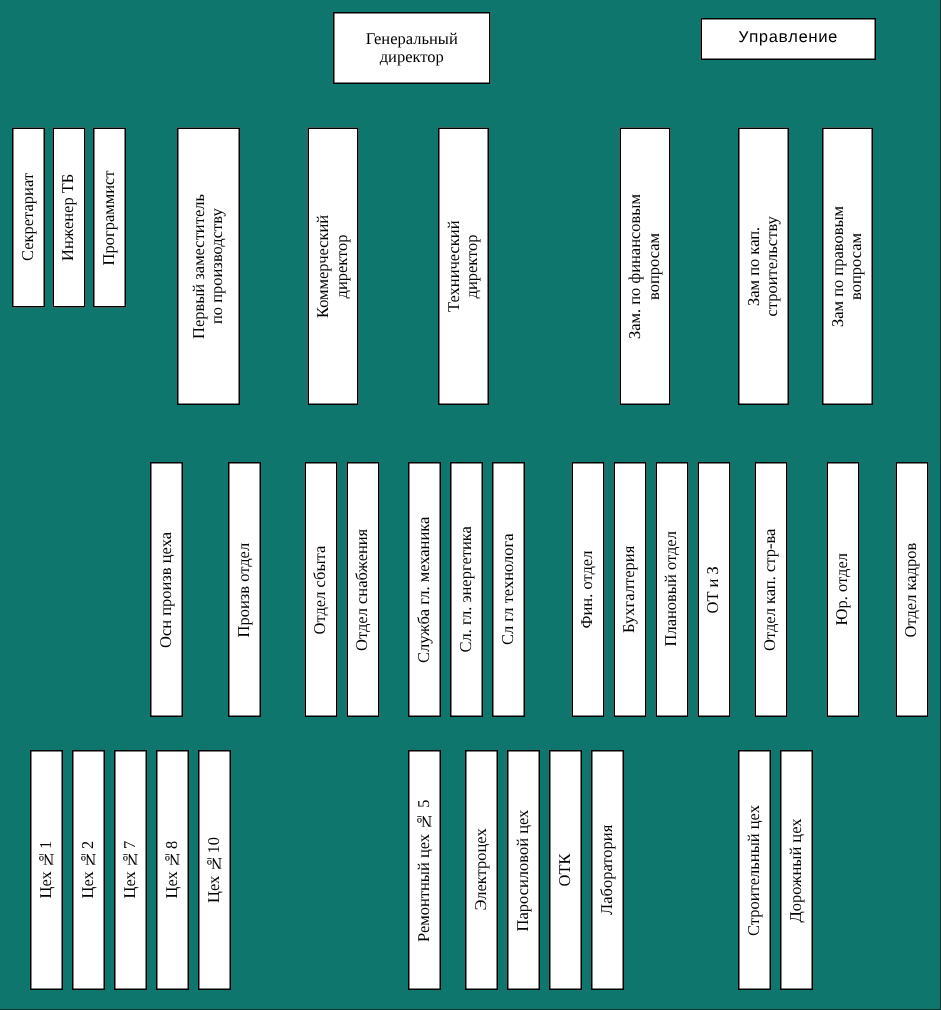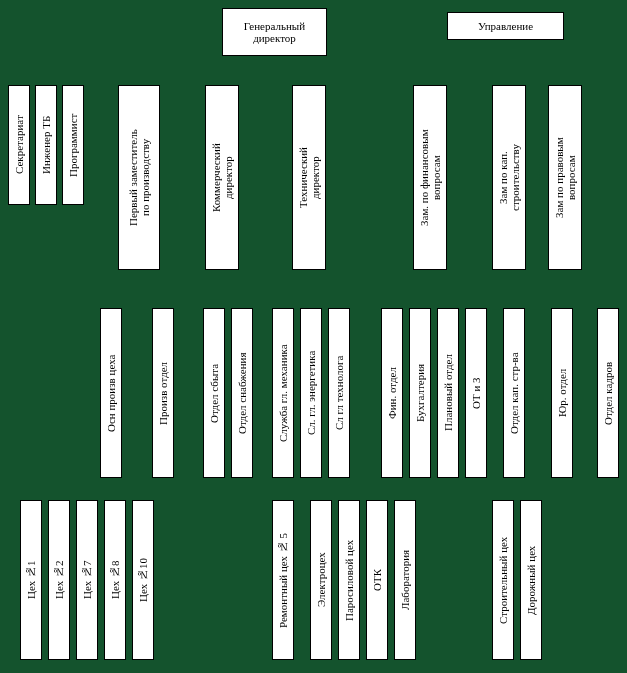--- a/index.html
+++ b/index.html
@@ -13,21 +13,21 @@
     position: relative;
     overflow: hidden;
     font-family: "Liberation Serif", serif;
     color: #000000;
   }
   .canvas {
     position: absolute;
     left: 0; top: 0;
     width: 627px;
     height: 673px;
-    background: #14532d;
+    background: #0f766e;
   }
   .box {
     position: absolute;
     background: #ffffff;
     border: 1px solid #000000;
     box-sizing: border-box;
     display: flex;
     align-items: center;
     justify-content: center;
     text-align: center;
@@ -49,21 +49,21 @@
   }
 </style>
 </head>
 <body>
 
 <div class="canvas">
     <div class="box horiz" style="left: 222px; top: 8px; width: 105px; height: 48px;">
       <span>Генеральный
 директор</span>
     </div>
-    <div class="box horiz" style="left: 447px; top: 12px; width: 117px; height: 28px;">
+    <div class="box horiz" style="left: 467px; top: 12px; width: 117px; height: 28px; font-family: Liberation Mono, monospace;">
       <span>Управление</span>
     </div>
     <div class="box vert" style="left: 8px; top: 85px; width: 22px; height: 120px;">
       <span>Секретариат</span>
     </div>
     <div class="box vert" style="left: 35px; top: 85px; width: 22px; height: 120px;">
       <span>Инженер ТБ</span>
     </div>
     <div class="box vert" style="left: 62px; top: 85px; width: 22px; height: 120px;">
       <span>Программист</span>

